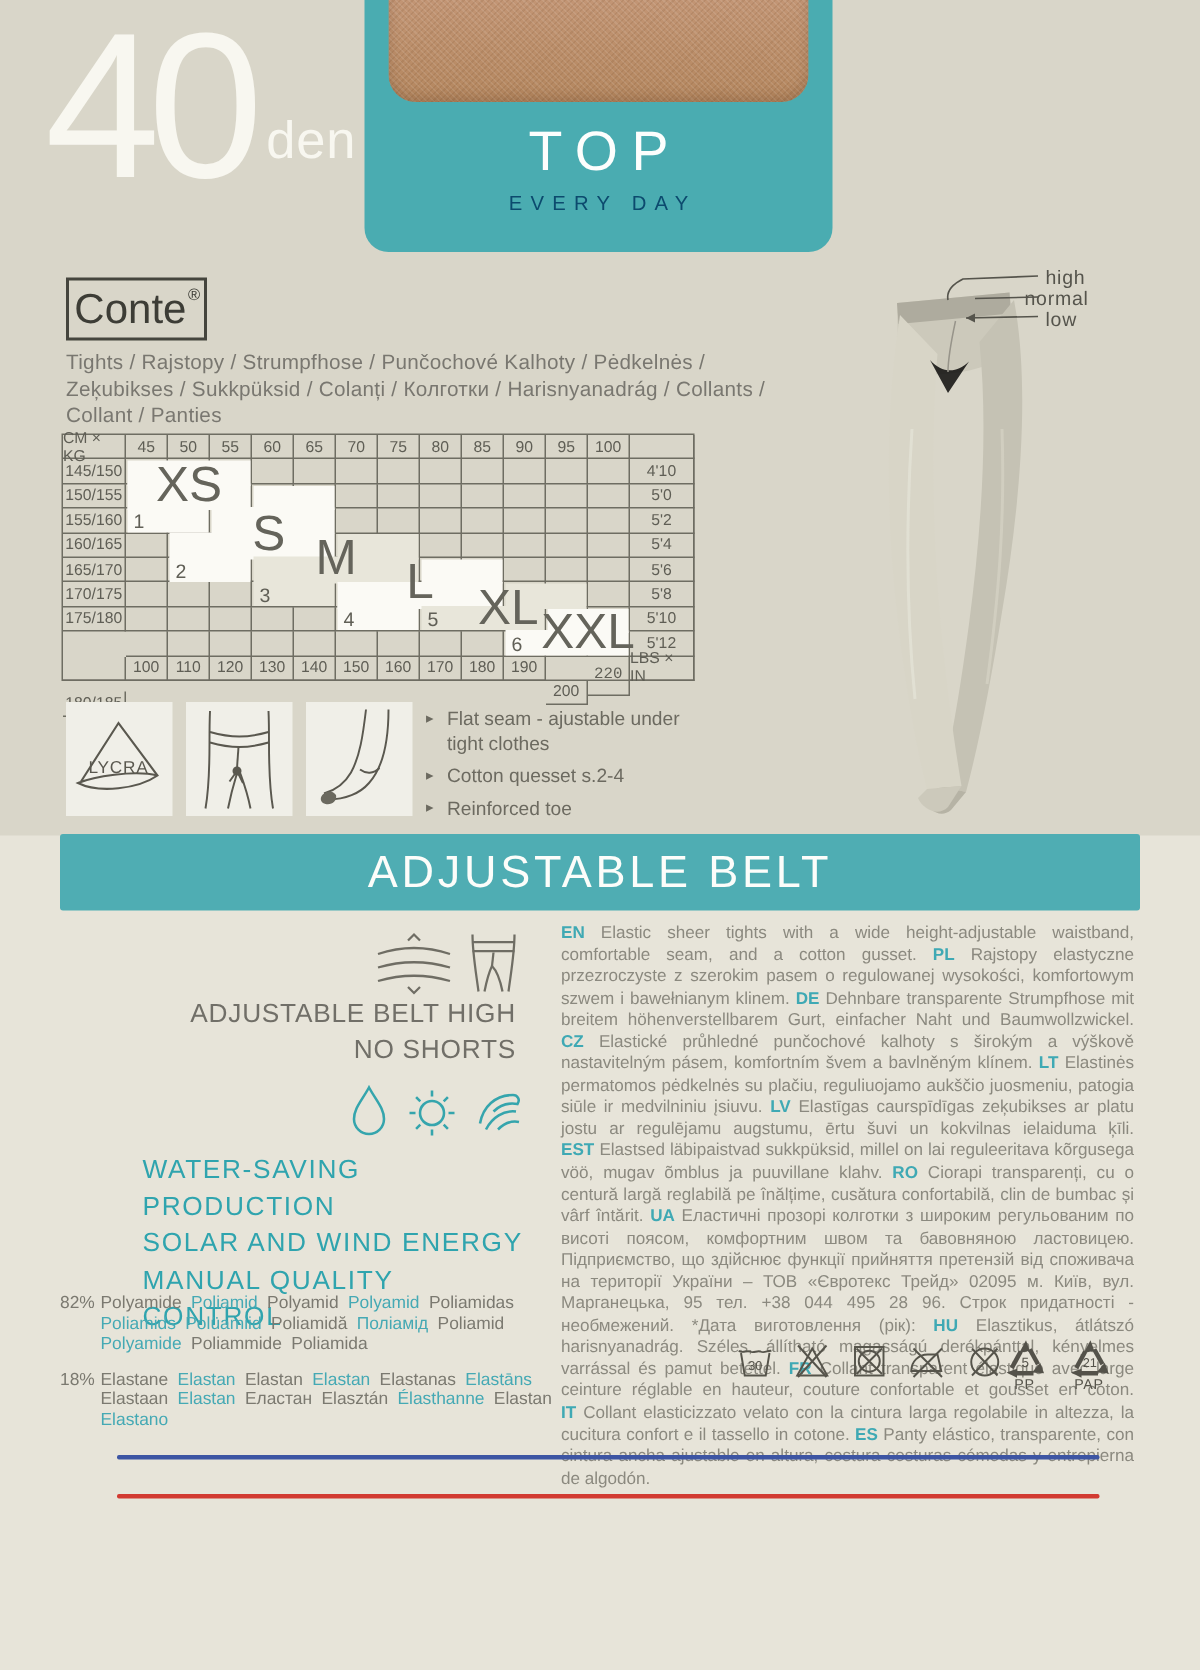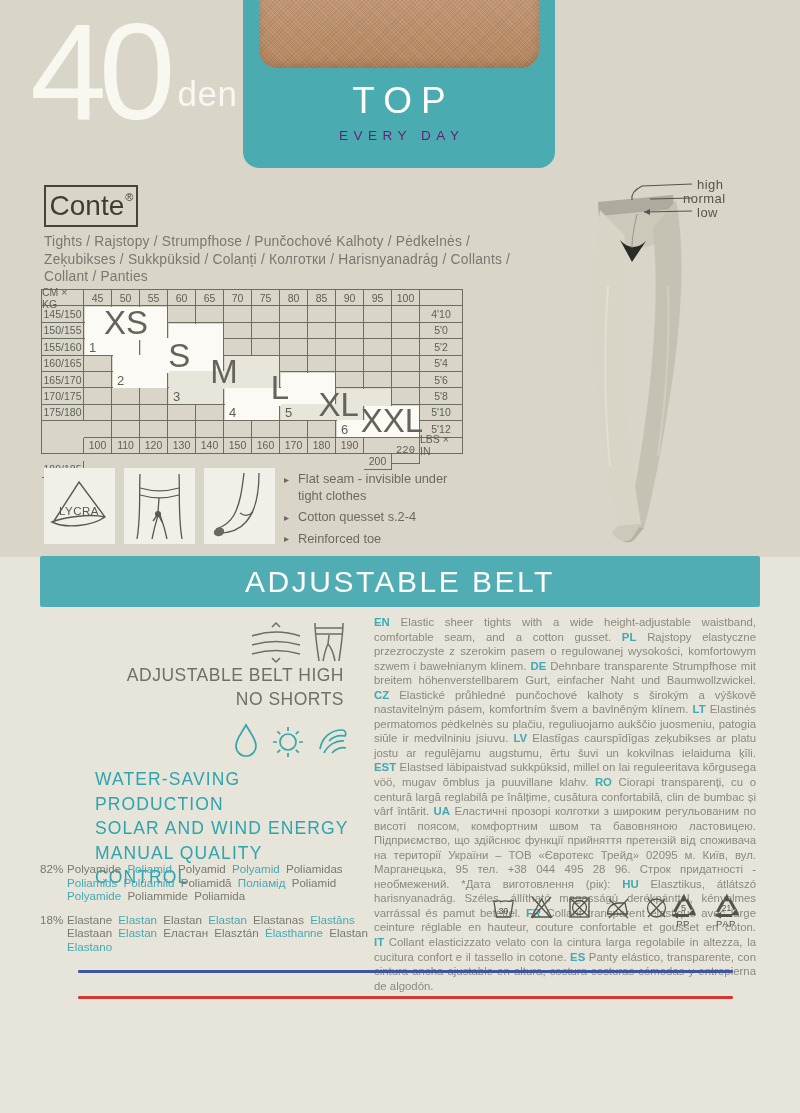--- a/index.html
+++ b/index.html
@@ -18,21 +18,21 @@
   .swatch { position:absolute; left:16px; top:0; width:280px; height:92px; border-radius:8px 8px 18px 18px;
     background-color:#bf9173;
     background-image:
       repeating-linear-gradient(45deg, rgba(255,255,255,.09) 0 1px, transparent 1px 3px),
       repeating-linear-gradient(-45deg, rgba(92,54,22,.10) 0 1px, transparent 1px 3px),
       linear-gradient(180deg,#c79a7c,#b4875f);
     box-shadow: inset 0 -3px 8px rgba(60,30,10,.18); }
   .card-title { position:absolute; top:104px; left:0; width:100%; text-align:center; font-size:37px;
     letter-spacing:9px; text-indent:9px; color:#fdfefd; }
   .card-sub { position:absolute; top:152px; left:0; width:100%; text-align:center; font-size:13.5px;
-    letter-spacing:5.5px; text-indent:5.5px; color:#701a75; }
+    letter-spacing:5.5px; text-indent:5.5px; color:#0c4a6e; }
 
   
   .brand-box { position:absolute; left:44px; top:185px; width:94px; height:42px; border:2px solid #45453d;
     display:flex; align-items:center; justify-content:center; color:#3d3d36; font-size:28px; }
   .brand-box sup { font-size:11px; position:relative; top:-9px; left:1px; }
 
   .names { position:absolute; left:44px; top:233px; width:487px; font-size:13.8px; line-height:17.6px;
     color:#797770; letter-spacing:0.2px; }
 
   
@@ -336,21 +336,21 @@
       <g stroke="#5a584f" stroke-width="1.3" fill="none">
         <path d="M40,5 C38,22 36,36 30,47 C26,54 19,59 12,61"></path>
         <path d="M55,5 C55,26 51,44 42,54 C36,61 26,65 15,65"></path>
         <path d="M36,45 C40,48 45,48 49,44"></path>
       </g>
       <path d="M12,61 C9,63 9,67 13,68 C17,69 21,66 20,62 C18,59 14,59 12,61 Z" fill="#6b695f"></path>
     </svg>
   </div>
 
   <ul class="features">
-      <li>Flat seam - invisible under tight clothes</li>
+      <li>Flat seam - ajustable under tight clothes</li>
       <li>Cotton quesset s.2-4</li>
       <li>Reinforced toe</li>
     </ul>
 
   <div class="banner">ADJUSTABLE BELT</div>
 
   <div class="belt-icons">
     <svg width="96" height="44" viewBox="0 0 96 44" style="display:inline-block">
       <g stroke="#6f6d64" stroke-width="1.5" fill="none">
         <path d="M2,16 Q26,8 50,16"></path>

